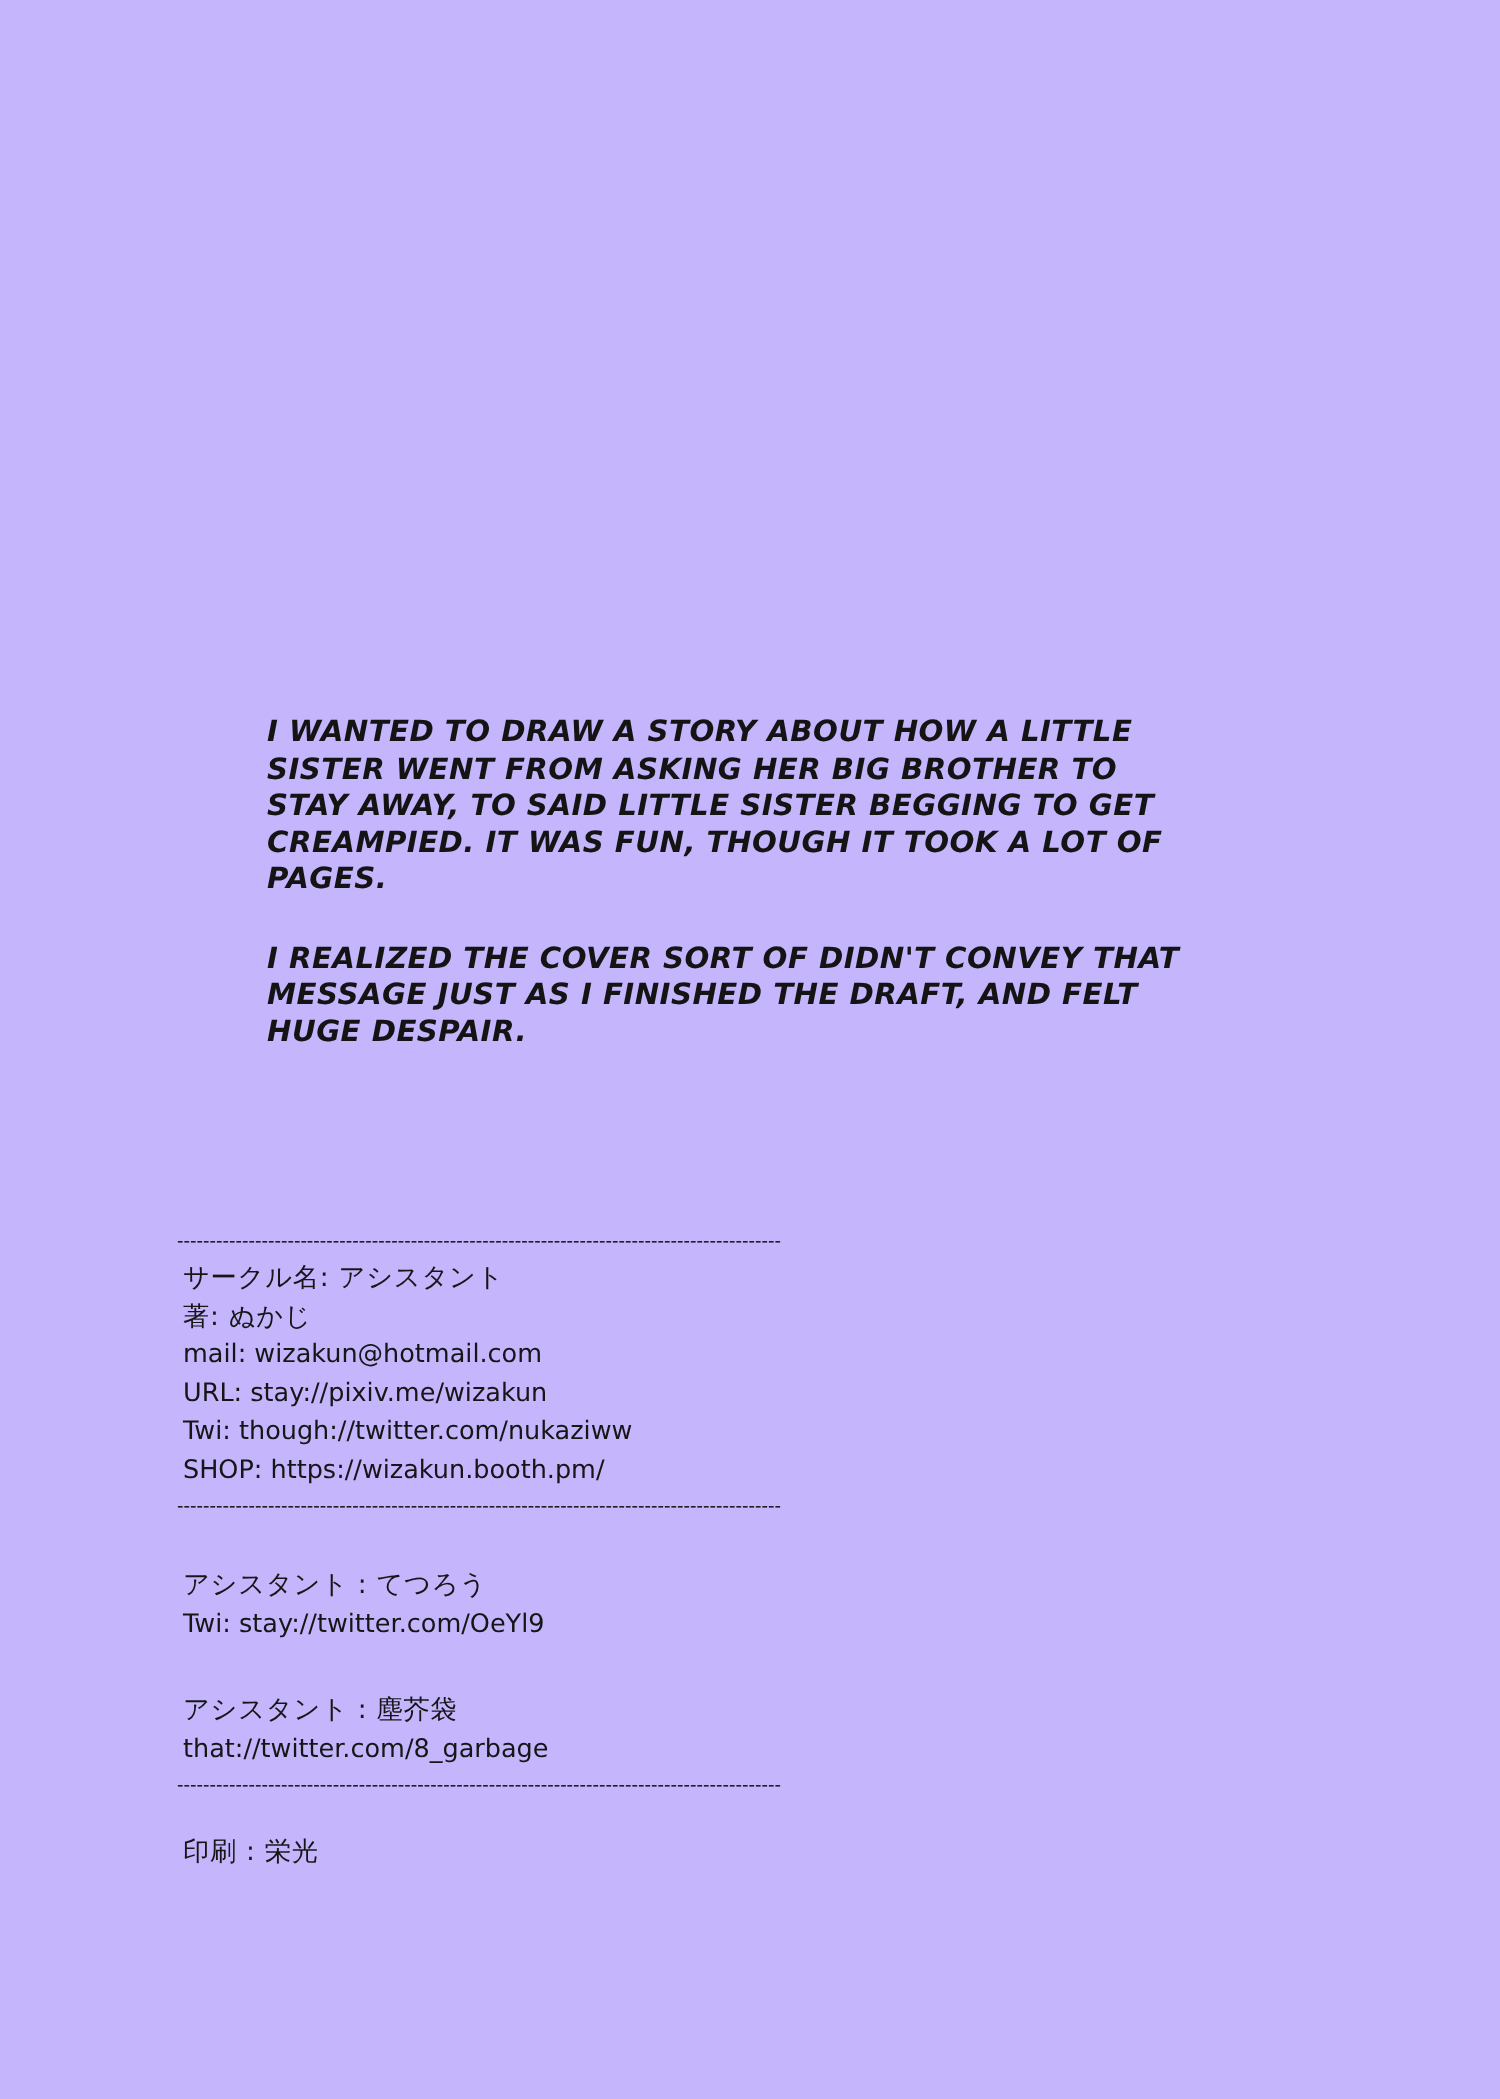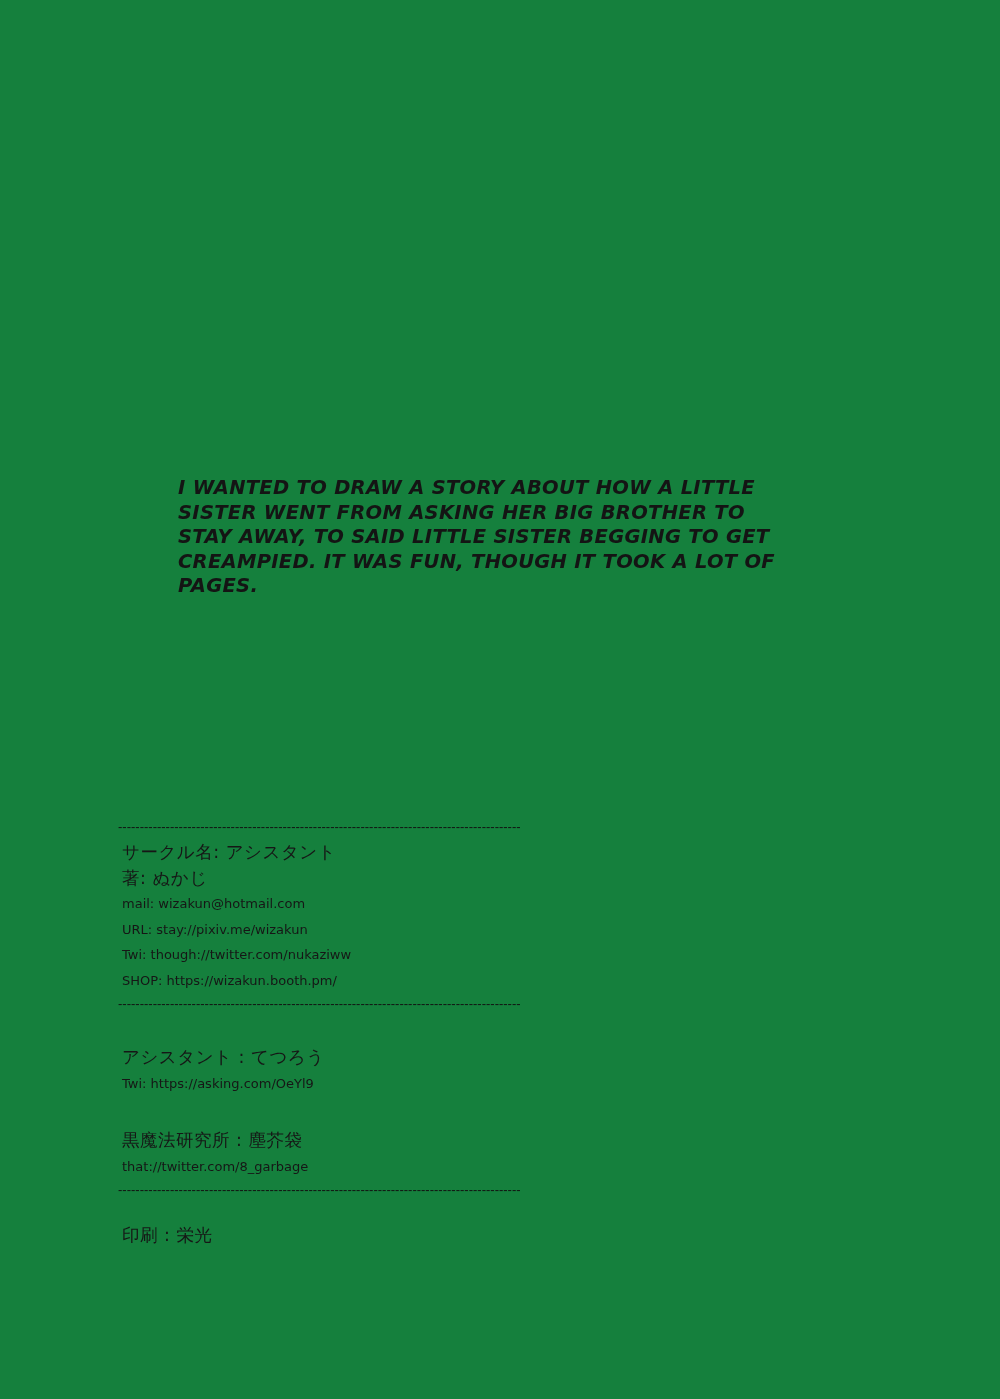--- a/index.html
+++ b/index.html
@@ -12,21 +12,21 @@
     height: 1399px;
     position: relative;
     font-family: "Liberation Sans", sans-serif;
     color: #1a1a1a;
     overflow: hidden;
   }
 
   .page {
     position: absolute;
     inset: 0;
-    background: #15803d;
+    background: #c4b5fd;
   }
 
   
   .afterword {
     position: absolute;
     left: 178px;
     top: 476px;
     width: 620px;
   }
   .afterword p {
@@ -60,64 +60,65 @@
     white-space: nowrap;
     overflow: hidden;
     height: 14px;
     user-select: none;
   }
   .block {
     padding: 6px 0 4px 4px;
   }
   .line {
     font-family: "DejaVu Sans", "Liberation Sans", sans-serif;
-    font-size: 13px;
+    font-size: 17px;
     line-height: 25.5px;
     color: #161616;
     white-space: nowrap;
   }
   .line.jp {
     font-size: 17.5px;
     letter-spacing: 0.5px;
   }
   .sect { margin-top: 28px; }
   .sect-last { margin-top: 22px; }
   .printer { margin-top: 20px; }
 </style>
 </head>
 <body>
 
 <div class="page">
 
   <div class="afterword">
     <p class="first">I wanted to draw a story about how a little sister went from asking her big brother to stay away, to said little sister begging to get creampied. It was fun, though it took a lot of pages.</p>
+    <p class="second">I realized the cover sort of didn't convey that message just as I finished the draft, and felt huge despair.</p>
   </div>
 
   <div class="credits">
 
     <div class="rule">---------------------------------------------------------------------------------------------</div>
 
     <div class="block">
       <div class="line jp">サークル名: アシスタント</div>
       <div class="line jp">著: ぬかじ</div>
       <div class="line">mail: wizakun@hotmail.com</div>
       <div class="line">URL: stay://pixiv.me/wizakun</div>
       <div class="line">Twi: though://twitter.com/nukaziww</div>
       <div class="line">SHOP: https://wizakun.booth.pm/</div>
     </div>
 
     <div class="rule">---------------------------------------------------------------------------------------------</div>
 
     <div class="block sect">
       <div class="line jp">アシスタント : てつろう</div>
-      <div class="line">Twi: https://asking.com/OeYl9</div>
+      <div class="line">Twi: stay://twitter.com/OeYl9</div>
     </div>
 
     <div class="block sect-last">
-      <div class="line jp">黒魔法研究所 : 塵芥袋</div>
+      <div class="line jp">アシスタント : 塵芥袋</div>
       <div class="line">that://twitter.com/8_garbage</div>
     </div>
 
     <div class="rule">---------------------------------------------------------------------------------------------</div>
 
     <div class="block printer">
       <div class="line jp">印刷 : 栄光</div>
     </div>
 
   </div>

